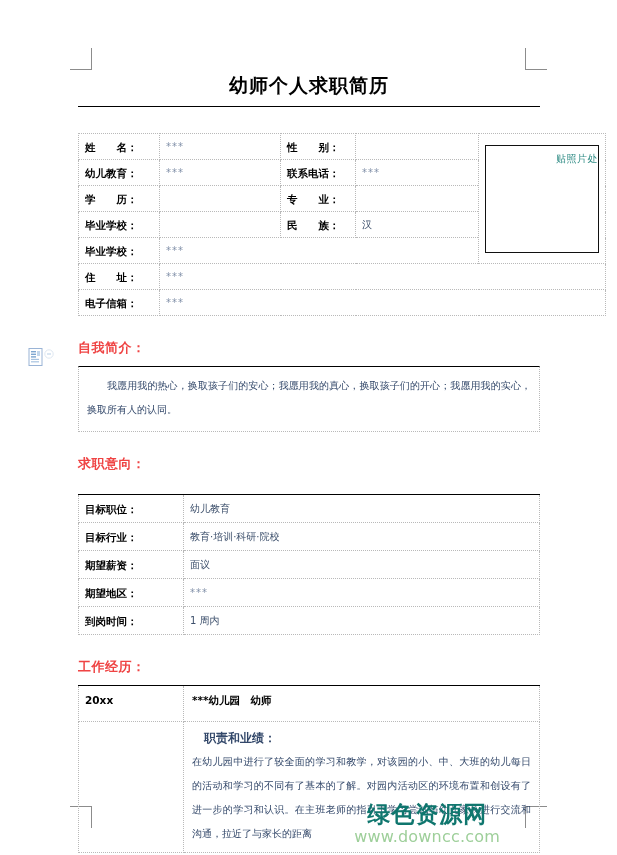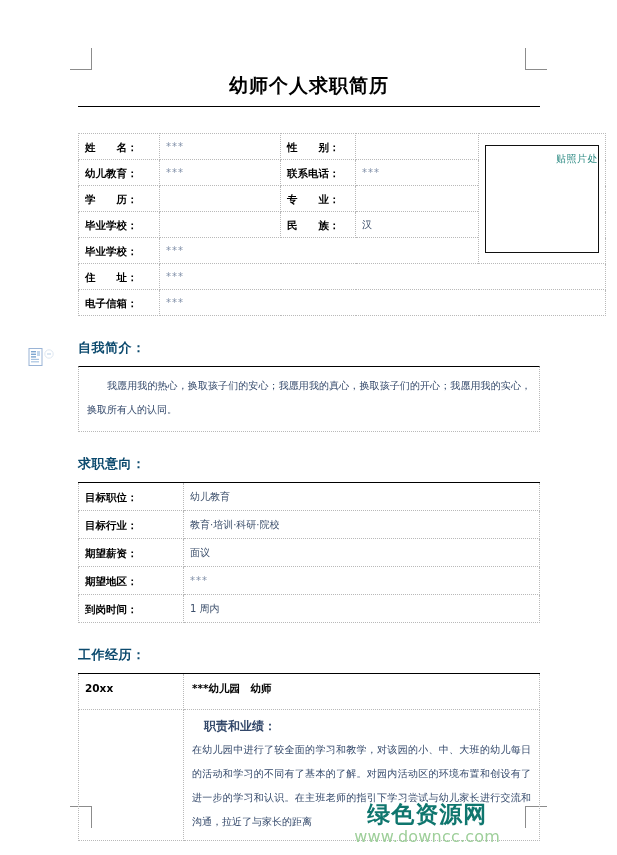--- a/index.html
+++ b/index.html
@@ -126,21 +126,21 @@
   .photo-label {
     font-size: 10px;
     color: #2e8b84;
     letter-spacing: 0.5px;
   }
 
   
   .section-head {
     font-size: 13px;
     font-weight: bold;
-    color: #0c4a6e;
+    color: #ef4444;
     margin: 22px 0 0 0;
     line-height: 20px;
     letter-spacing: 0.5px;
   }
 
   
   #intro-box {
     margin-top: 8px;
     border: 1px dotted #b9b9b9;
     border-top: 1.4px solid #000;
@@ -149,21 +149,21 @@
   #intro-box p {
     margin: 0;
     font-size: 10px;
     line-height: 24px;
     color: #33486a;
     text-align: justify;
   }
   #intro-box p.indent { text-indent: 2em; }
 
   
-  #intent-table { margin-top: 8px; }
+  #intent-table { margin-top: 20px; }
   #intent-table { border-top: 1.4px solid #000; }
   #intent-table td.c-lab { width: 92px; }
   #intent-table td { height: 27px; }
 
   
   #exp-table { margin-top: 8px; border-top: 1.4px solid #000; }
   #exp-table td.c-year { width: 92px; vertical-align: top; padding-top: 7px; }
   #exp-table td.c-body { padding: 4px 8px 6px 8px; vertical-align: top; }
   .exp-year {
     font-weight: bold;

